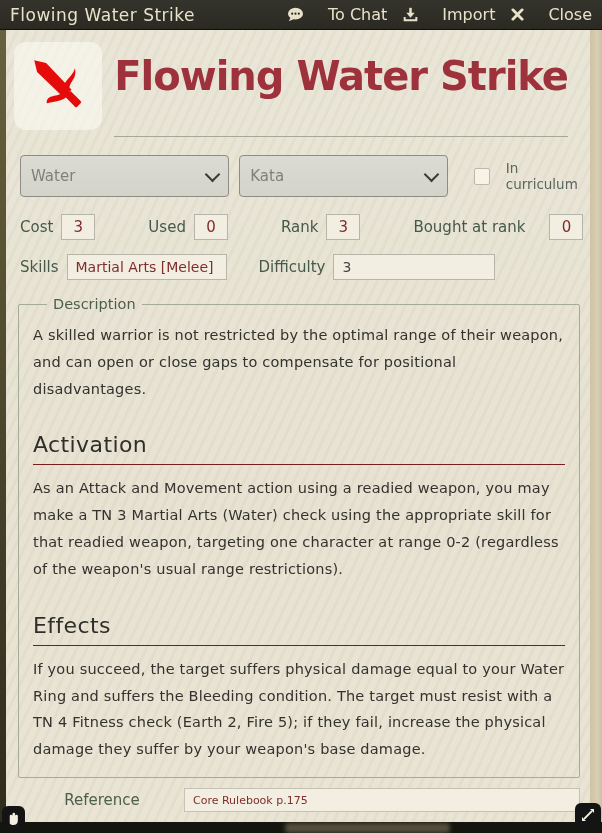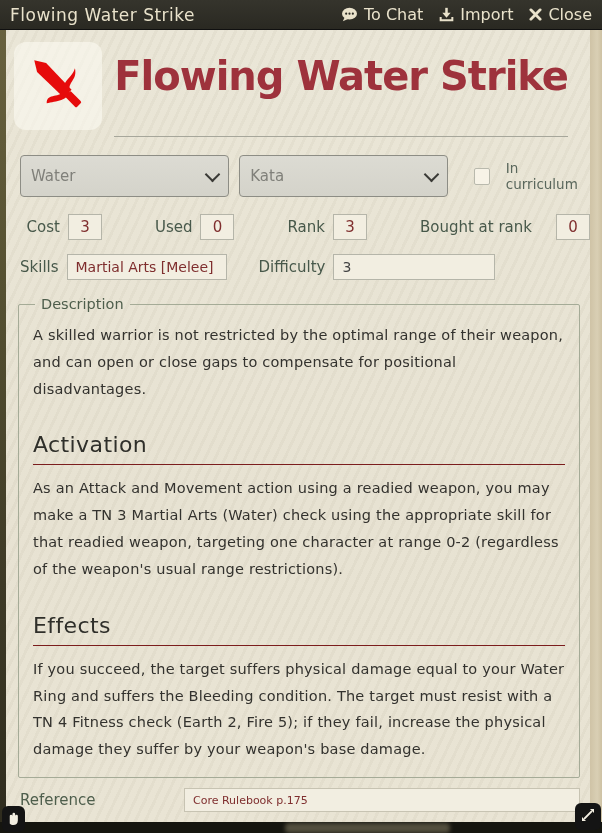--- a/index.html
+++ b/index.html
@@ -11,21 +11,21 @@
   
   .titlebar{
     position:absolute;left:0;top:0;width:602px;height:30px;z-index:10;
     background:linear-gradient(180deg,#35342c,#2a2922);
     border-bottom:1px solid #101010;
     display:flex;align-items:center;justify-content:space-between;
     padding:0 10px;box-sizing:border-box;color:#e9e2cb;font-size:16px;
   }
   .titlebar .win-title{font-size:17px;letter-spacing:.5px;}
   .tb-actions{display:flex;align-items:center;gap:16px;}
-  .tb-btn{display:flex;align-items:center;gap:6px;cursor:pointer;white-space:nowrap;}
+  .tb-btn{display:flex;align-items:center;gap:24px;cursor:pointer;white-space:nowrap;}
   .tb-btn svg{display:block;}
   
   .window{
     position:absolute;left:6px;top:30px;width:584px;height:792px;z-index:3;
     background:
       repeating-linear-gradient(115deg,rgba(120,110,80,.05) 0 3px,rgba(255,255,255,0) 3px 9px),
       linear-gradient(180deg,#eae6d7 0%,#e7e2d2 60%,#e9e4d4 100%);
     display:flex;flex-direction:column;box-sizing:border-box;overflow:hidden;
   }
   .right-edge{
@@ -54,47 +54,47 @@
   }
   .sel-ring{width:218px;}
   .sel-type{width:217px;margin-left:10px;}
   .chev{width:9px;height:9px;border-right:2px solid #3a3a36;border-bottom:2px solid #3a3a36;
         transform:rotate(45deg);margin-top:-4px;}
   .curriculum{margin-left:26px;display:flex;align-items:center;gap:16px;
               color:#5a675c;font-size:13.5px;}
   .checkbox{appearance:none;-webkit-appearance:none;width:17px;height:17px;margin:0;
             background:#f7f3e7;border:1px solid #b9b9ad;border-radius:2px;cursor:pointer;}
   .row2{display:flex;align-items:center;margin-top:17px;padding-left:14px;
-        color:#47584a;font-size:15px;justify-content:flex-end;}
+        color:#47584a;font-size:15px;}
   .fg{display:flex;align-items:center;gap:8px;margin-right:53px;}
   .fg:last-child{margin-right:0;gap:24px;}
   .num-input{width:34px;height:26px;box-sizing:border-box;text-align:center;
              color:#7f2e2e;background:#f2eee1;border:1px solid #b5b5a9;font-size:15px;
              font-family:"DejaVu Sans",sans-serif;}
   .row3{display:flex;align-items:center;margin-top:14px;padding-left:14px;
         color:#47584a;font-size:15px;}
   .text-input{height:26px;box-sizing:border-box;background:#f2eee1;border:1px solid #b5b5a9;
               padding:0 8px;font-size:14px;font-family:"DejaVu Sans",sans-serif;}
   .skills-input{width:160px;color:#7f2e2e;margin-left:8px;}
   .diff-label{margin-left:32px;}
   .diff-input{width:162px;color:#444;margin-left:8px;}
   
   .desc-fieldset{
     flex:1 1 auto;overflow:hidden;margin:16px 10px 0 12px;
     border:1px solid #a5ab97;border-radius:2px;padding:0 14px 10px;
   }
-  .desc-fieldset legend{color:#4e5e4c;font-size:14.5px;padding:0 6px;margin-left:2px;}
+  .desc-fieldset legend{color:#4e5e4c;font-size:14.5px;padding:0 6px;margin-left:14px;}
   .body-text{margin:10px 0 0;font-size:14.5px;line-height:1.85;color:#33322e;
              letter-spacing:.2px;}
   .section-h{margin:30px 0 0;font-size:22px;font-weight:normal;color:#2f2f2a;
              letter-spacing:.4px;}
   .rule{border:none;border-top:1px solid #7b1d1d;margin:7px 0 2px;}
   
   .ref-row{display:flex;align-items:center;margin:10px 10px 10px 14px;flex:0 0 auto;}
-  .ref-label{color:#4e5e4c;font-size:15px;width:164px;flex:0 0 auto;}
+  .ref-label{color:#4e5e4c;font-size:15px;width:164px;flex:0 0 auto;text-align:center;}
   .ref-input{flex:1;height:24px;box-sizing:border-box;background:#f2eee1;
              border:1px solid #c7c3b2;color:#7f2e2e;padding:0 8px;font-size:11px;
              font-family:"DejaVu Sans",sans-serif;}
   
   .hotbar{position:absolute;left:0;right:0;bottom:0;height:11px;background:#15150f;z-index:4;}
   .hotbar-glow{position:absolute;bottom:0;left:285px;width:165px;height:10px;z-index:5;
                background:rgba(216,202,162,.32);filter:blur(2px);border-radius:4px;}
   .drag-handle{position:absolute;left:2px;bottom:1px;width:23px;height:26px;z-index:6;
                background:#141414;border-radius:6px;display:flex;align-items:center;
                justify-content:center;cursor:grab;}

